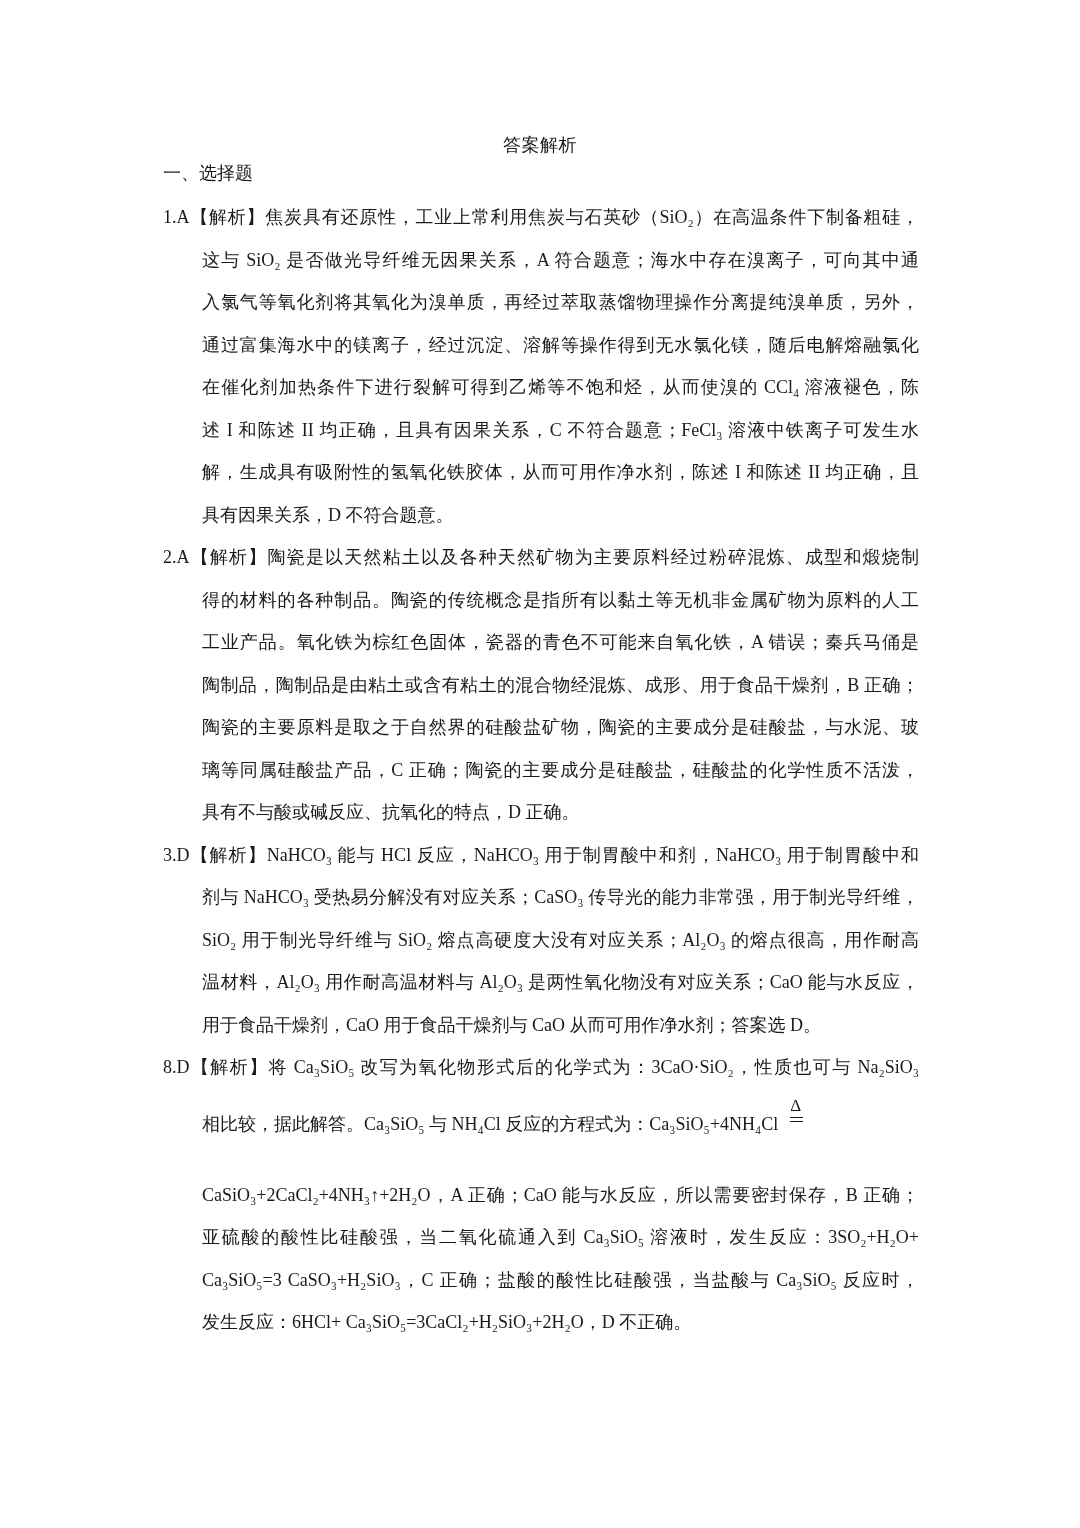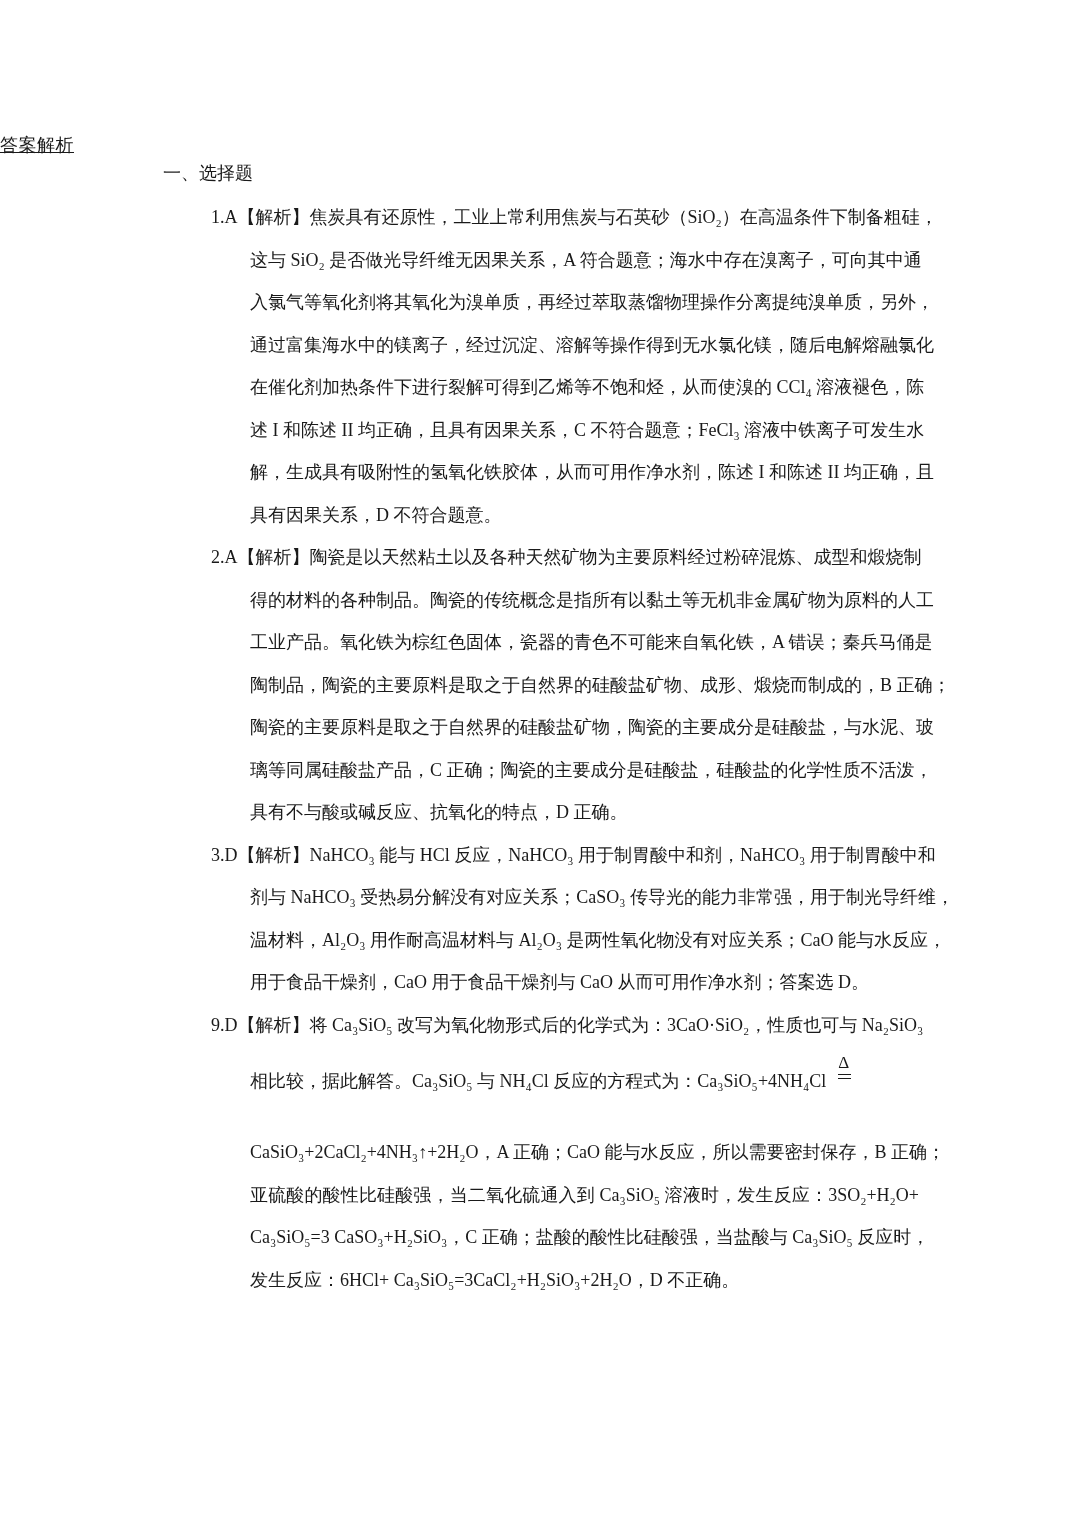--- a/index.html
+++ b/index.html
@@ -3,29 +3,29 @@
 <meta charset="utf-8">
 <style>
   html, body { margin: 0; padding: 0; background: #ffffff; }
   body {
     width: 1080px; height: 1528px; position: relative; overflow: hidden;
     font-family: "Liberation Serif", "DejaVu Serif", serif;
     color: #1a1a1a;
   }
   .page { position: absolute; left: 0; top: 0; width: 1080px; height: 1528px; }
   .title {
-    position: absolute; top: 132px; left: 0; width: 1080px; text-align: left;
-    font-size: 18px; line-height: 26px; letter-spacing: 0.5px; text-decoration: underline;
+    position: absolute; top: 132px; left: 0; width: 1080px; text-align: center;
+    font-size: 18px; line-height: 26px; letter-spacing: 0.5px;
   }
   .section {
     position: absolute; top: 160px; left: 163px;
     font-size: 18px; line-height: 26px;
   }
   .items { position: absolute; top: 196px; left: 163px; width: 756px; }
-  .item { position: relative; padding-left: 39px; margin-left: 48px; }
+  .item { position: relative; padding-left: 39px; }
   .line {
     display: block; font-size: 18px; line-height: 42.5px; height: 42.5px;
     white-space: nowrap; text-align: justify; text-align-last: justify;
   }
   .line.last { text-align-last: left; }
   .line.first { margin-left: -39px; }
   .line.tall { height: 85px; line-height: 42.5px; }
   .delta {
     display: inline-block; position: relative; width: 18px; margin-left: 10px;
     vertical-align: top; height: 42px;
@@ -51,35 +51,36 @@
       <span class="line">在催化剂加热条件下进行裂解可得到乙烯等不饱和烃，从而使溴的 CCl₄ 溶液褪色，陈</span>
       <span class="line">述 I 和陈述 II 均正确，且具有因果关系，C 不符合题意；FeCl₃ 溶液中铁离子可发生水</span>
       <span class="line">解，生成具有吸附性的氢氧化铁胶体，从而可用作净水剂，陈述 I 和陈述 II 均正确，且</span>
       <span class="line last">具有因果关系，D 不符合题意。</span>
     </div>
 
     <div class="item">
       <span class="line first">2.A【解析】陶瓷是以天然粘土以及各种天然矿物为主要原料经过粉碎混炼、成型和煅烧制</span>
       <span class="line">得的材料的各种制品。陶瓷的传统概念是指所有以黏土等无机非金属矿物为原料的人工</span>
       <span class="line">工业产品。氧化铁为棕红色固体，瓷器的青色不可能来自氧化铁，A 错误；秦兵马俑是</span>
-      <span class="line">陶制品，陶瓷的主要原料是取之于自然界的硅酸盐矿物、成形、煅烧而制成的，B 正确；</span>
+      <span class="line">陶制品，陶制品是由粘土或含有粘土的混合物经混炼、成形、用于食品干燥剂，B 正确；</span>
       <span class="line">陶瓷的主要原料是取之于自然界的硅酸盐矿物，陶瓷的主要成分是硅酸盐，与水泥、玻</span>
       <span class="line">璃等同属硅酸盐产品，C 正确；陶瓷的主要成分是硅酸盐，硅酸盐的化学性质不活泼，</span>
       <span class="line last">具有不与酸或碱反应、抗氧化的特点，D 正确。</span>
     </div>
 
     <div class="item">
       <span class="line first">3.D【解析】NaHCO₃ 能与 HCl 反应，NaHCO₃ 用于制胃酸中和剂，NaHCO₃ 用于制胃酸中和</span>
       <span class="line">剂与 NaHCO₃ 受热易分解没有对应关系；CaSO₃ 传导光的能力非常强，用于制光导纤维，</span>
+      <span class="line">SiO₂ 用于制光导纤维与 SiO₂ 熔点高硬度大没有对应关系；Al₂O₃ 的熔点很高，用作耐高</span>
       <span class="line">温材料，Al₂O₃ 用作耐高温材料与 Al₂O₃ 是两性氧化物没有对应关系；CaO 能与水反应，</span>
       <span class="line last">用于食品干燥剂，CaO 用于食品干燥剂与 CaO 从而可用作净水剂；答案选 D。</span>
     </div>
 
     <div class="item">
-      <span class="line first">9.D【解析】将 Ca₃SiO₅ 改写为氧化物形式后的化学式为：3CaO·SiO₂，性质也可与 Na₂SiO₃</span>
+      <span class="line first">8.D【解析】将 Ca₃SiO₅ 改写为氧化物形式后的化学式为：3CaO·SiO₂，性质也可与 Na₂SiO₃</span>
       <span class="line last tall" style="padding-top:14px;box-sizing:border-box;"><span>相比较，据此解答。Ca₃SiO₅ 与 NH₄Cl 反应的方程式为：Ca₃SiO₅+4NH₄Cl</span><span class="delta"><span class="tri">Δ</span><span class="eq"></span></span></span>
       <span class="line">CaSiO₃+2CaCl₂+4NH₃↑+2H₂O，A 正确；CaO 能与水反应，所以需要密封保存，B 正确；</span>
       <span class="line">亚硫酸的酸性比硅酸强，当二氧化硫通入到 Ca₃SiO₅ 溶液时，发生反应：3SO₂+H₂O+</span>
       <span class="line">Ca₃SiO₅=3 CaSO₃+H₂SiO₃，C 正确；盐酸的酸性比硅酸强，当盐酸与 Ca₃SiO₅ 反应时，</span>
       <span class="line last">发生反应：6HCl+ Ca₃SiO₅=3CaCl₂+H₂SiO₃+2H₂O，D 不正确。</span>
     </div>
   </div>
 </div>
 
 </body></html>

